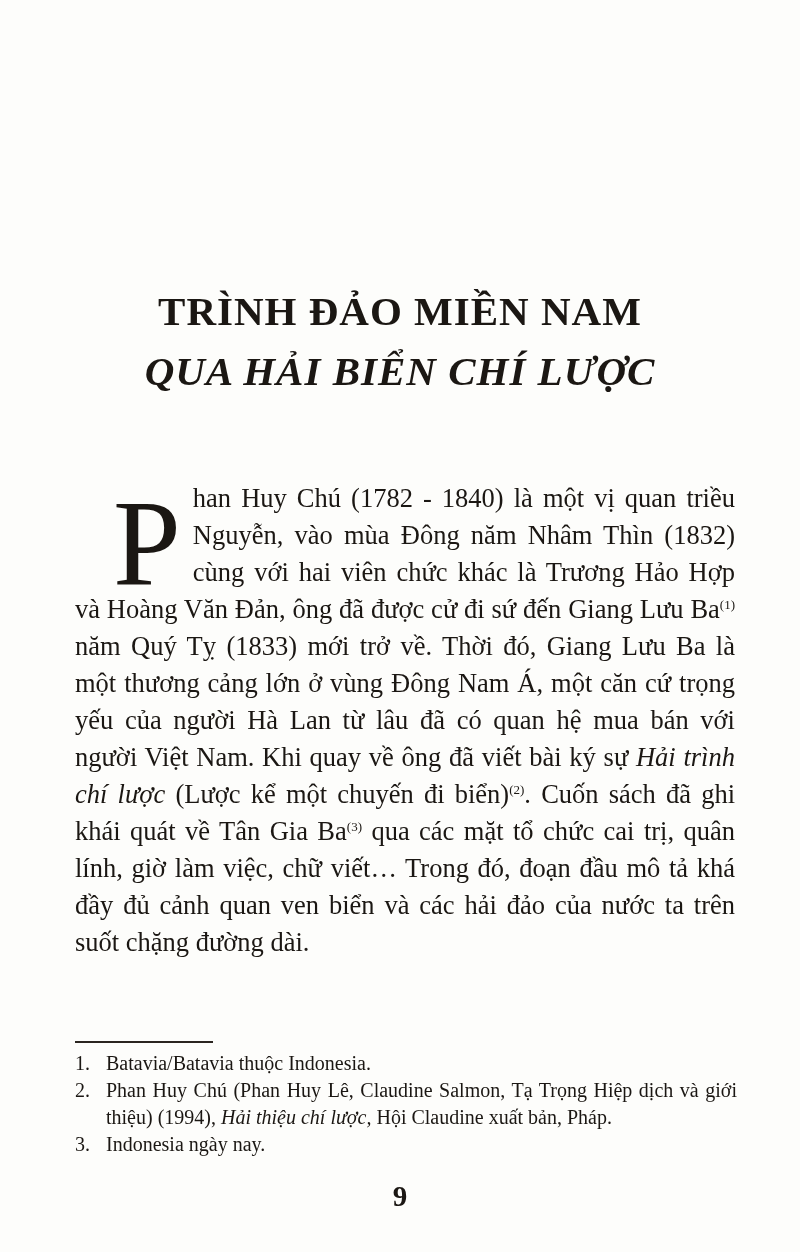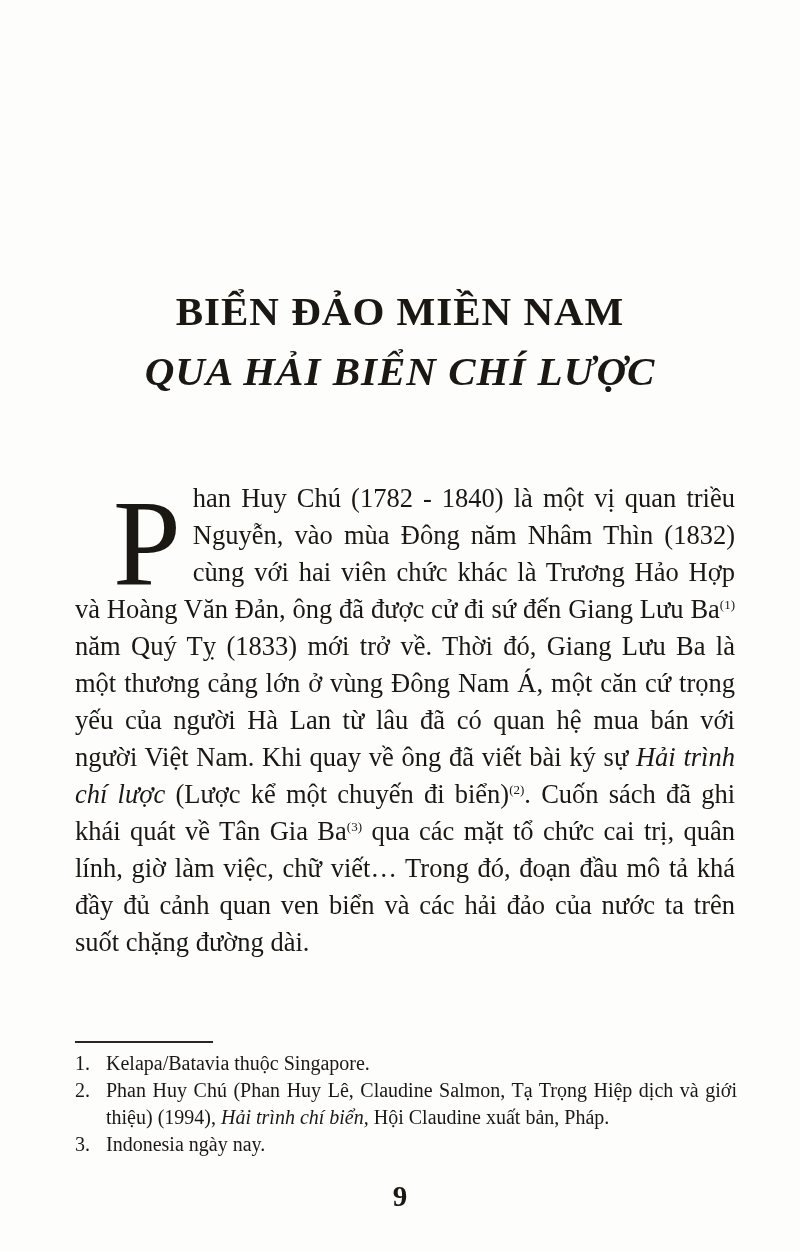--- a/index.html
+++ b/index.html
@@ -56,39 +56,39 @@
     position:absolute;top:1180px;left:0;width:800px;text-align:center;
     font-size:29px;font-weight:700;
   }
 </style>
 </head>
 <body>
 
 <div class="page">
 
   <div class="title-block">
-    <div class="title-line1">BIỂN ĐẢO MIỀN NAM</div>
+    <div class="title-line1">TRÌNH ĐẢO MIỀN NAM</div>
     <div class="title-line2">QUA HẢI BIỂN CHÍ LƯỢC</div>
   </div>
 
   <div class="body-text">
     <span class="dropcap">P</span><span><span>han Huy Chú (1782 - 1840) là một vị quan triều Nguyễn, vào mùa Đông năm Nhâm Thìn (1832) cùng với hai viên chức khác là Trương Hảo Hợp và Hoàng Văn Đản, ông đã được cử đi sứ đến Giang Lưu Ba</span><sup class="fnref">(1)</sup><span> năm Quý Tỵ (1833) mới trở về. Thời đó, Giang Lưu Ba là một thương cảng lớn ở vùng Đông Nam Á, một căn cứ trọng yếu của người Hà Lan từ lâu đã có quan hệ mua bán với người Việt Nam. Khi quay về ông đã viết bài ký sự </span><span class="it">Hải trình chí lược</span><span> (Lược kể một chuyến đi biển)</span><sup class="fnref">(2)</sup><span>. Cuốn sách đã ghi khái quát về Tân Gia Ba</span><sup class="fnref">(3)</sup><span> qua các mặt tổ chức cai trị, quân lính, giờ làm việc, chữ viết… Trong đó, đoạn đầu mô tả khá đầy đủ cảnh quan ven biển và các hải đảo của nước ta trên suốt chặng đường dài.</span></span>
   </div>
 
   <div class="footnotes">
     <div class="fn-rule"></div>
     <div id="footnote-list">
 
     <div class="fn-row">
           <span class="fn-num">1.</span>
-          <span class="fn-text"><span>Kelapa/Batavia thuộc Singapore.</span></span>
+          <span class="fn-text"><span>Batavia/Batavia thuộc Indonesia.</span></span>
         </div>
         <div class="fn-row">
           <span class="fn-num">2.</span>
-          <span class="fn-text"><span>Phan Huy Chú (Phan Huy Lê, Claudine Salmon, Tạ Trọng Hiệp dịch và giới thiệu) (1994), </span><span class="it">Hải trình chí biển,</span><span> Hội Claudine xuất bản, Pháp.</span></span>
+          <span class="fn-text"><span>Phan Huy Chú (Phan Huy Lê, Claudine Salmon, Tạ Trọng Hiệp dịch và giới thiệu) (1994), </span><span class="it">Hải thiệu chí lược,</span><span> Hội Claudine xuất bản, Pháp.</span></span>
         </div>
         <div class="fn-row">
           <span class="fn-num">3.</span>
           <span class="fn-text"><span>Indonesia ngày nay.</span></span>
         </div>
       </div>
   </div>
 
   <div class="page-number">9</div>
 

